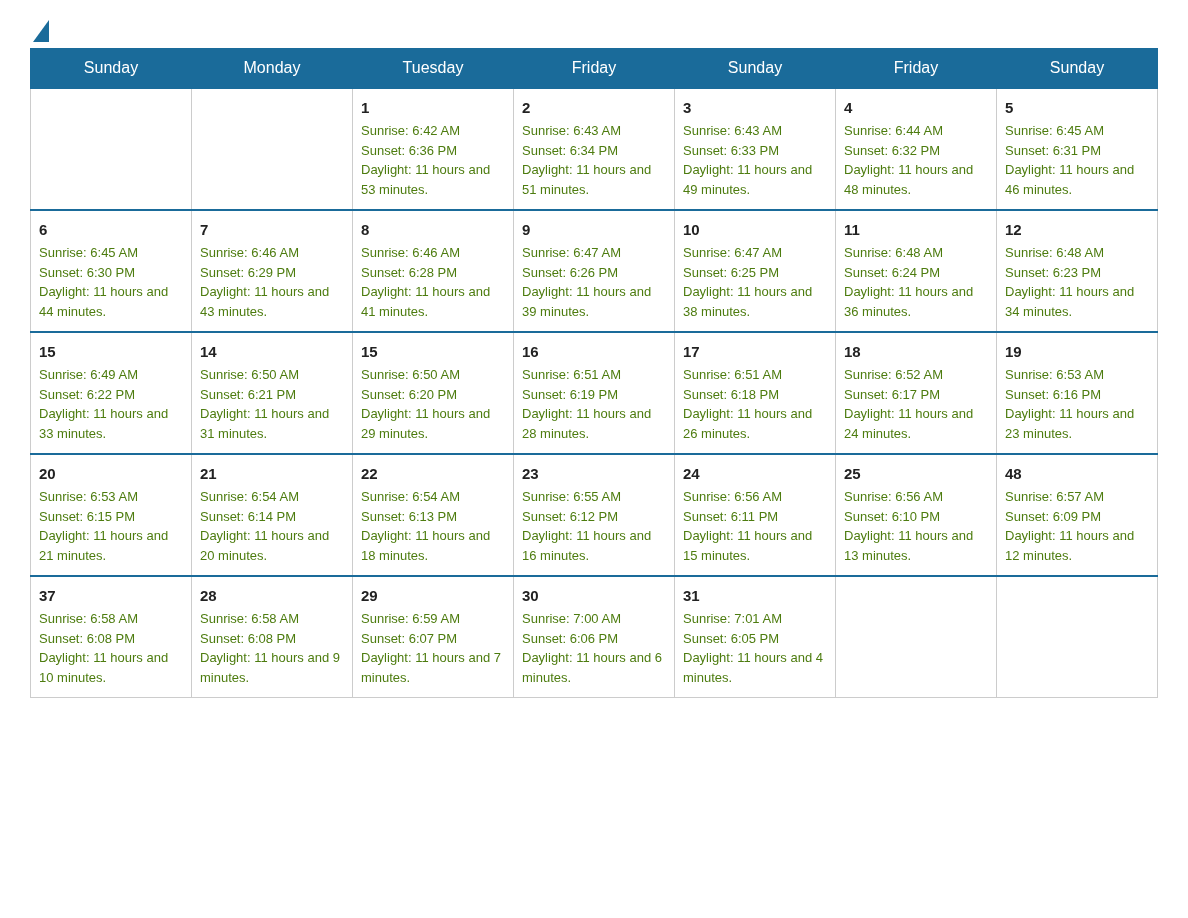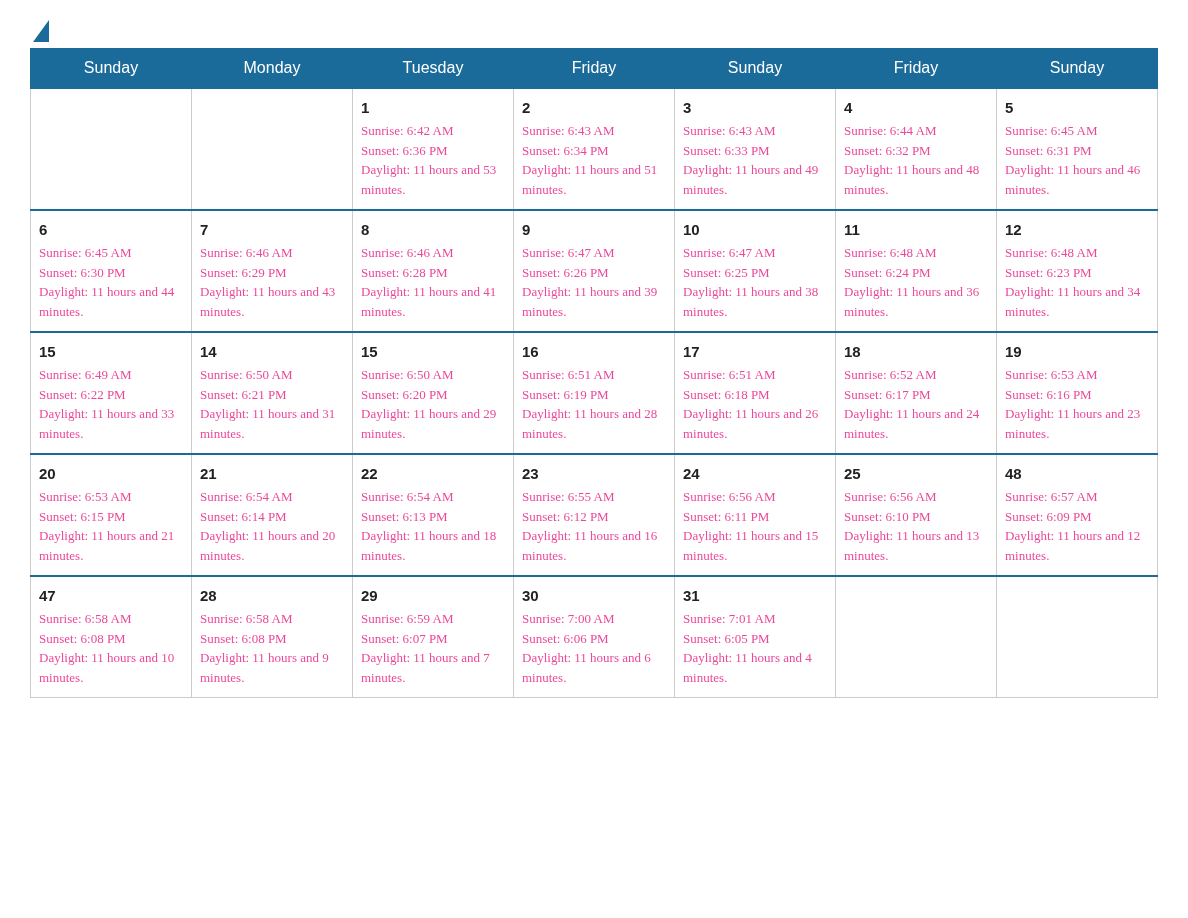--- a/index.html
+++ b/index.html
@@ -59,23 +59,22 @@
     }
     .day-number {
       font-size: 15px;
       font-weight: bold;
       color: #222;
       display: block;
       margin-bottom: 3px;
     }
     .day-info {
       font-size: 13px;
-      color: #ec4899;
+      color: #4d7c0f;
       line-height: 1.5;
-      font-family: Liberation Serif, serif;
     }
     .empty-cell {
       background: #fff;
     }
     .logo-wrapper {
       display: flex;
       flex-direction: column;
     }
     .logo-row1 {
       display: flex;
@@ -247,21 +246,21 @@
           <span class="day-number">25</span>
           <div class="day-info">Sunrise: 6:56 AM<br>Sunset: 6:10 PM<br>Daylight: 11 hours and 13 minutes.</div>
         </td>
         <td>
           <span class="day-number">48</span>
           <div class="day-info">Sunrise: 6:57 AM<br>Sunset: 6:09 PM<br>Daylight: 11 hours and 12 minutes.</div>
         </td>
       </tr>
       <tr>
         <td>
-          <span class="day-number">47</span>
+          <span class="day-number">37</span>
           <div class="day-info">Sunrise: 6:58 AM<br>Sunset: 6:08 PM<br>Daylight: 11 hours and 10 minutes.</div>
         </td>
         <td>
           <span class="day-number">28</span>
           <div class="day-info">Sunrise: 6:58 AM<br>Sunset: 6:08 PM<br>Daylight: 11 hours and 9 minutes.</div>
         </td>
         <td>
           <span class="day-number">29</span>
           <div class="day-info">Sunrise: 6:59 AM<br>Sunset: 6:07 PM<br>Daylight: 11 hours and 7 minutes.</div>
         </td>

